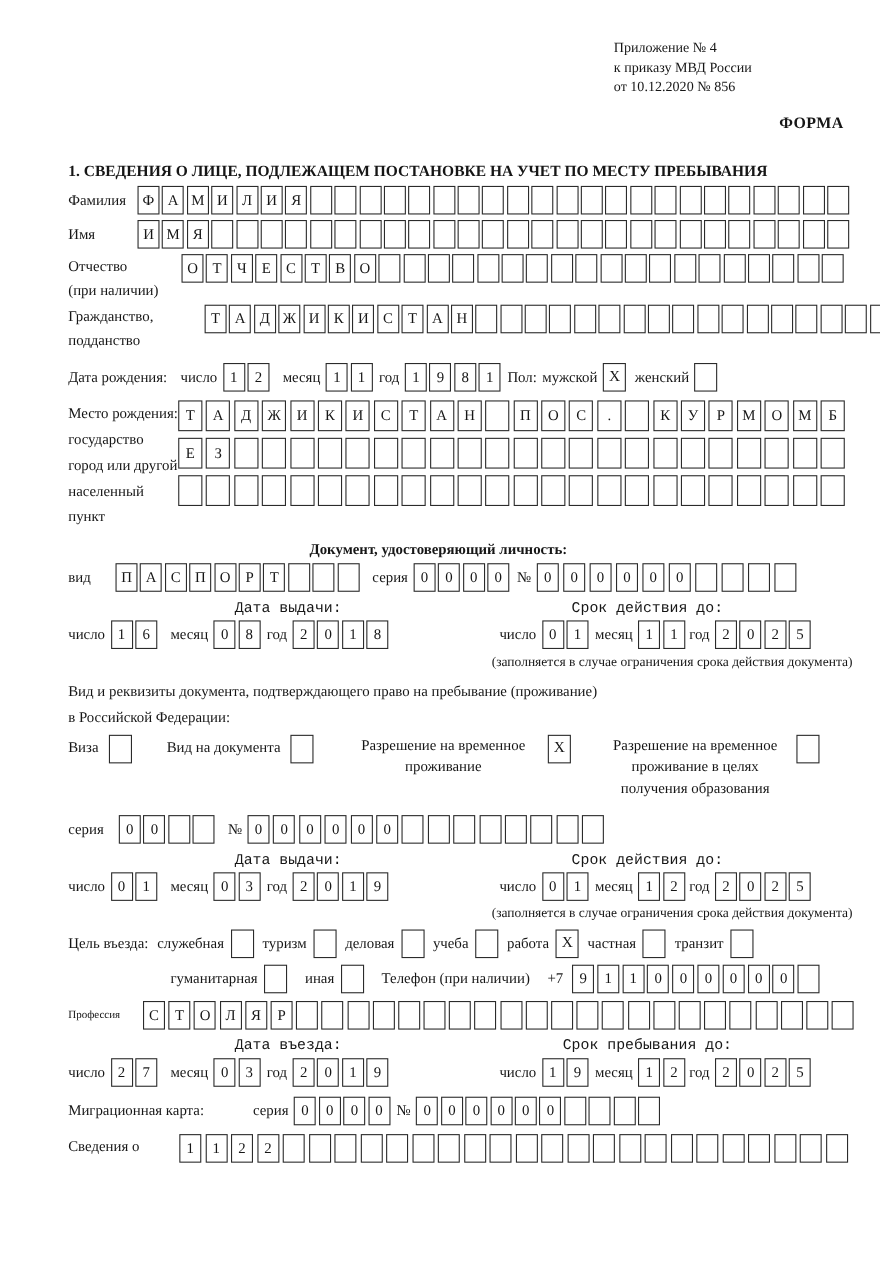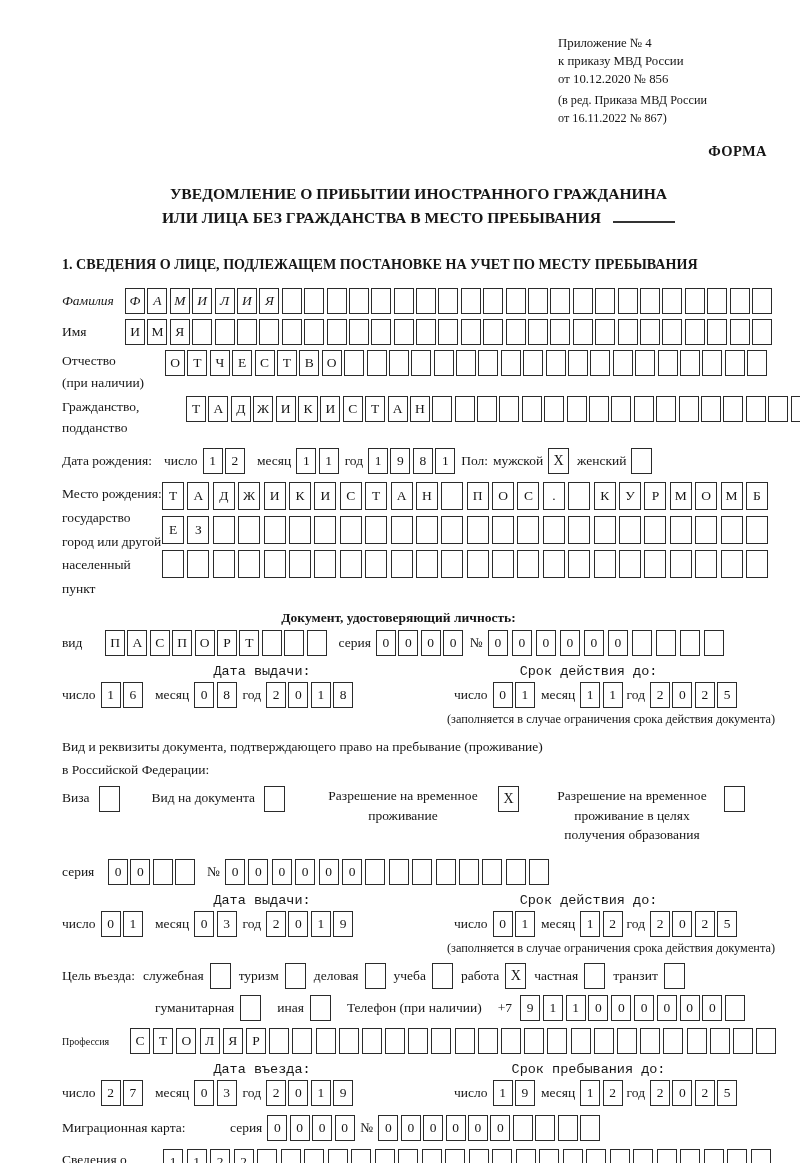--- a/index.html
+++ b/index.html
@@ -55,36 +55,28 @@
 </style>
 </head>
 <body>
 
 <div class="page">
 
   <div class="refblock">
     <div>Приложение № 4</div>
     <div>к приказу МВД России</div>
     <div>от 10.12.2020 № 856</div>
-    <div class="edit">
-      <div>(в ред. Приказа МВД России</div>
-      <div>от 16.11.2022 № 867)</div>
-    </div>
   </div>
 
   <div class="form-label">ФОРМА</div>
 
-  <div class="title">
-    <div>УВЕДОМЛЕНИЕ О ПРИБЫТИИ ИНОСТРАННОГО ГРАЖДАНИНА</div>
-    <div><span>ИЛИ ЛИЦА БЕЗ ГРАЖДАНСТВА В МЕСТО ПРЕБЫВАНИЯ</span><span class="title-underline"></span></div>
-  </div>
 
   <div class="sec1">1. СВЕДЕНИЯ О ЛИЦЕ, ПОДЛЕЖАЩЕМ ПОСТАНОВКЕ НА УЧЕТ ПО МЕСТУ ПРЕБЫВАНИЯ</div>
 
-  <div class="frow" style="margin-top:15px;font-style:italic;">
+  <div class="frow" style="margin-top:4px;">
     <span class="lbl" style="width:63px;">Фамилия</span>
     <span class="cells">
         <span class="cell">Ф</span>
         <span class="cell">А</span>
         <span class="cell">М</span>
         <span class="cell">И</span>
         <span class="cell">Л</span>
         <span class="cell">И</span>
         <span class="cell">Я</span>
         <span class="cell"></span>

